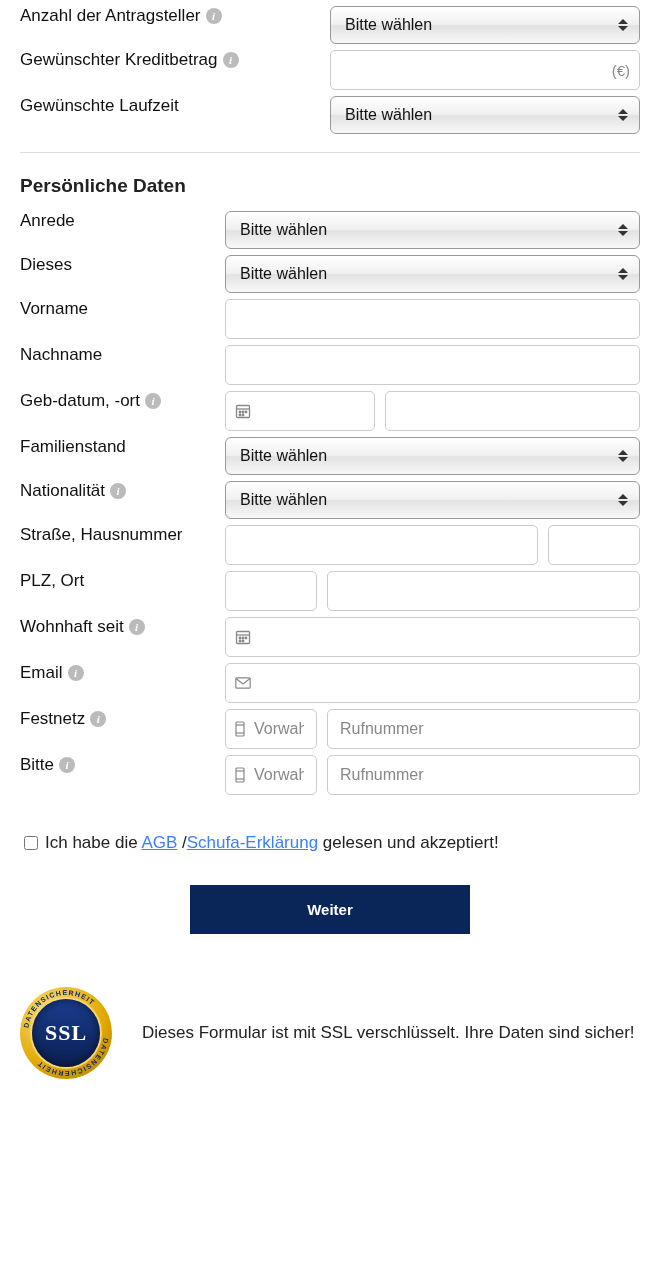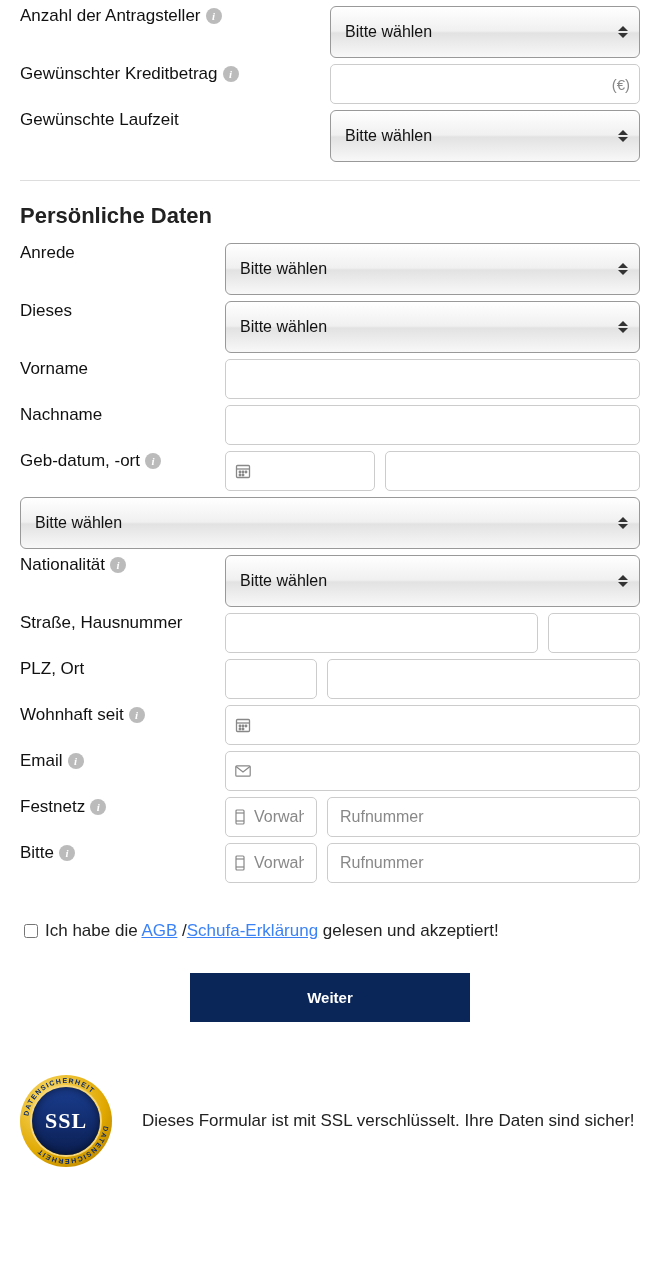--- a/index.html
+++ b/index.html
@@ -26,21 +26,21 @@
   }
   .label-col-1 { width: 310px; flex-shrink:0; }
   .label-col-2 { width: 205px; flex-shrink:0; }
   .field-col { flex: 1; }
   .select-wrap {
     position: relative;
     width: 100%;
   }
   .select {
     width: 100%;
-    height: 52px;
+    height: 38px;
     border: 1px solid #999;
     border-radius: 6px;
     background: linear-gradient(to bottom, #ffffff 0%, #f0f0f0 48%, #e2e2e2 52%, #f8f8f8 100%);
     padding: 0 34px 0 14px;
     font-size: 16px;
     color: #111;
     display: flex;
     align-items: center;
     cursor: pointer;
   }
@@ -96,21 +96,21 @@
     align-items: center;
     justify-content: center;
     flex-shrink: 0;
   }
   hr.sep {
     border: none;
     border-top: 1px solid #ddd;
     margin: 18px 0 22px 0;
   }
   h3.section {
-    font-size: 22px;
+    font-size: 19px;
     font-weight: bold;
     margin: 0 0 14px 0;
   }
   .grid-2 { display:flex; gap:10px; width:100%; }
   .icon-box {
     display: inline-flex;
     align-items: center;
     justify-content: center;
     color: #888;
   }
@@ -288,20 +288,23 @@
             <circle cx="8" cy="12" r="0.8" fill="#888"></circle>
           </svg>
       </span>
       <input type="text" class="text-input" style="">
     </div>
     <input type="text" class="text-input" style="flex: 1 1 0%;">
   </div>
 </div>
 
 <div class="row">
+  <div class="label label-col-2">
+      <span>Familienstand</span>
+    </div>
   <div class="field-col select-wrap">
     <div class="select">
         <span>Bitte wählen</span>
       </div>
     <div class="select-arrows">
         <div class="tri-up"></div>
         <div class="tri-down"></div>
       </div>
   </div>
 </div>

